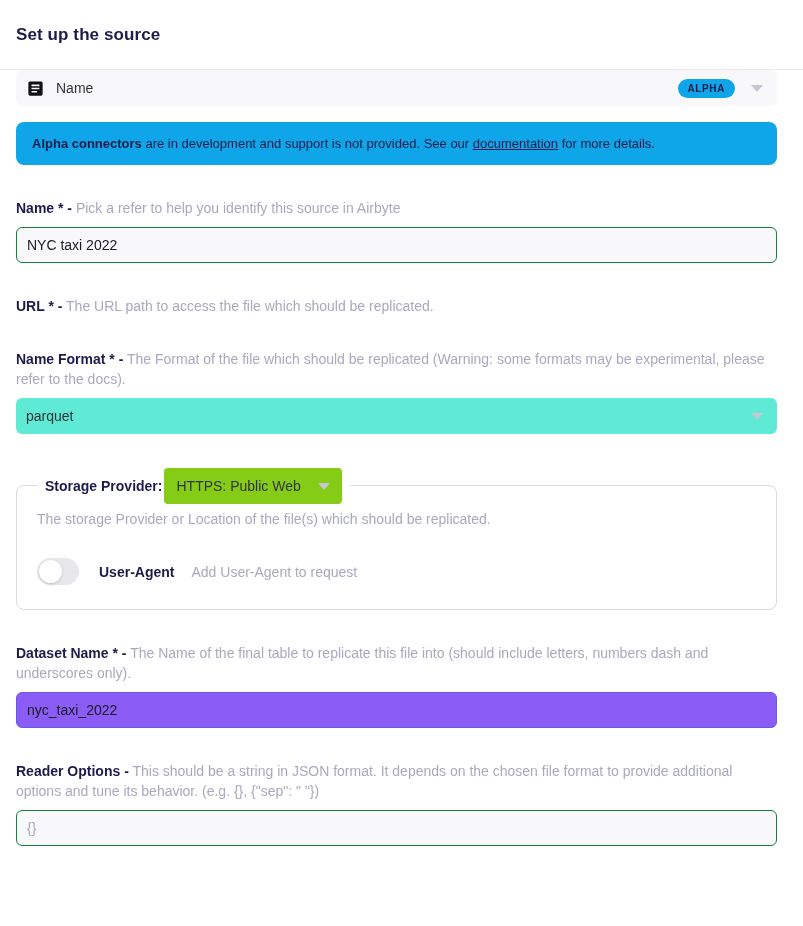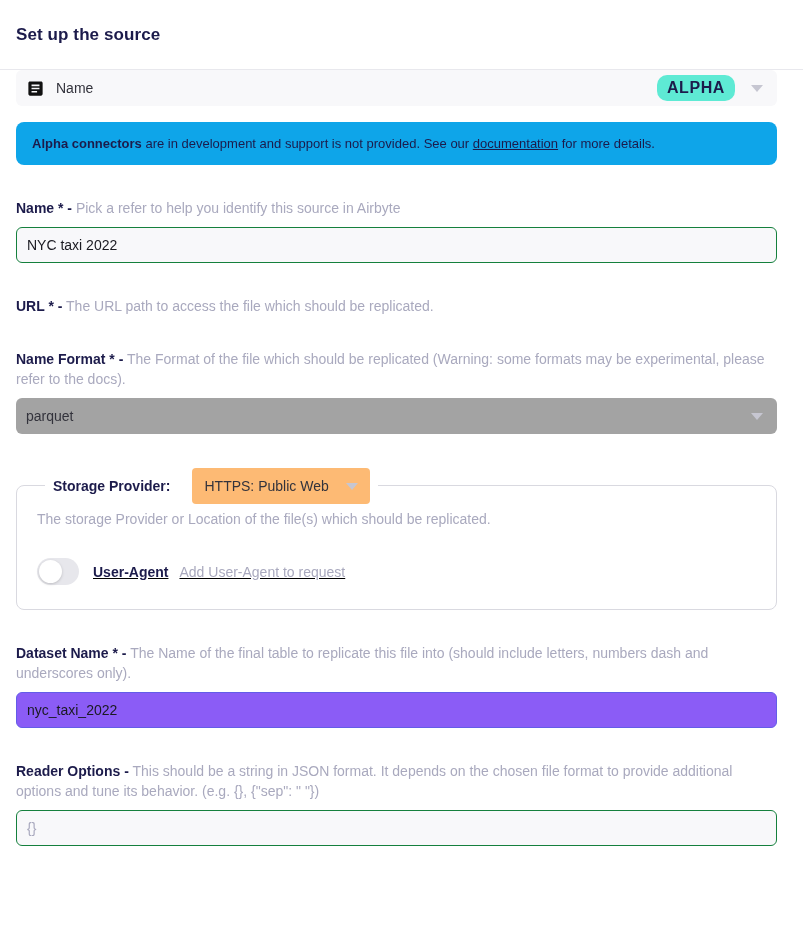--- a/index.html
+++ b/index.html
@@ -18,46 +18,46 @@
   .label-strong { color: #1c1b4b; font-weight: bold; }
   .label-desc { color: #a9a9be; font-weight: normal; }
 
   .small-label { font-size: 14px; font-weight: 600; color: #1c1b4b; margin: 25px 0 9px 0; }
 
   
   .source-type-row { height: 36px; background: #f8f8fa; border-radius: 6px; display: flex; align-items: center; padding: 0 14px 0 10px; cursor: pointer; }
   .source-type-left { display: flex; align-items: center; gap: 11px; flex: 1; }
   .file-icon svg { display: block; }
   .source-type-name { font-size: 14px; color: #33333c; }
-  .alpha-badge { background: #5eead4; color: #1c1b4b; font-size: 16px; font-weight: bold; letter-spacing: 0.6px; padding: 4px 10px; border-radius: 10px; margin-right: 16px; text-align: center; }
+  .alpha-badge { background: #0ea5e9; color: #1c1b4b; font-size: 10px; font-weight: bold; letter-spacing: 0.6px; padding: 4px 10px; border-radius: 10px; margin-right: 16px; text-align: center; }
   .caret { width: 0; height: 0; border-left: 6px solid transparent; border-right: 6px solid transparent; border-top: 7px solid #c6c6d1; }
 
   
   .banner { margin-top: 16px; background: #0ea5e9; border-radius: 8px; padding: 13px 16px; font-size: 13px; line-height: 17px; color: #1c1b4b; }
   .banner b { font-weight: bold; }
   .banner a { color: #1c1b4b; text-decoration: underline; cursor: pointer; }
 
   
   .text-input { width: 100%; height: 36px; background: #f8f8fa; border: 1px solid #15803d; border-radius: 6px; padding: 0 10px; font-size: 14px; color: #1a1a21; font-family: "Liberation Sans", "DejaVu Sans", sans-serif; outline: none; }
   .text-input::placeholder { color: #a9a9be; }
   .text-input.focused { background: #8b5cf6; border: 1px solid #635de8; }
 
   
-  .select-row { height: 36px; background: #a3a3a3; border-radius: 6px; display: flex; align-items: center; justify-content: space-between; padding: 0 14px 0 10px; cursor: pointer; }
+  .select-row { height: 36px; background: #5eead4; border-radius: 6px; display: flex; align-items: center; justify-content: space-between; padding: 0 14px 0 10px; cursor: pointer; }
   .select-row .select-value { font-size: 14px; color: #33333c; }
 
   
   .group-card { position: relative; margin-top: 51px; border: 1px solid #d9d9e0; border-radius: 8px; padding: 24px 20px 24px 20px; }
-  .group-legend { position: absolute; top: -18px; left: 28px; background: #fff; padding: 0 8px; display: flex; align-items: center; gap: 22px; }
+  .group-legend { position: absolute; top: -18px; left: 20px; background: #fff; padding: 0 8px; display: flex; align-items: center; gap: 2px; }
   .group-legend-label { font-size: 14px; font-weight: bold; color: #1c1b4b; white-space: nowrap; }
-  .legend-select { height: 36px; background: #fdba74; border-radius: 4px; display: flex; align-items: center; justify-content: space-between; padding: 0 12px; width: 178px; cursor: pointer; }
+  .legend-select { height: 36px; background: #84cc16; border-radius: 4px; display: flex; align-items: center; justify-content: space-between; padding: 0 12px; width: 178px; cursor: pointer; }
   .legend-select .select-value { font-size: 14px; color: #33333c; }
   .group-desc { font-size: 14px; color: #a9a9be; line-height: 18px; }
 
-  .toggle-row { display: flex; align-items: center; gap: 14px; margin-top: 30px; text-decoration: underline; }
+  .toggle-row { display: flex; align-items: center; gap: 20px; margin-top: 30px; }
   .toggle { width: 42px; height: 27px; background: #e7e7ec; border-radius: 14px; position: relative; cursor: pointer; flex: 0 0 auto; }
   .toggle-knob { position: absolute; top: 2px; left: 2px; width: 23px; height: 23px; background: #fff; border-radius: 50%; box-shadow: 0 1px 3px rgba(0,0,0,0.18); }
   .toggle-label { font-size: 14px; font-weight: bold; color: #1c1b4b; }
   .toggle-hint { font-size: 14px; color: #a9a9be; margin-left: -3px; }
 </style>
 </head>
 <body>
 
 <div class="page">
 

